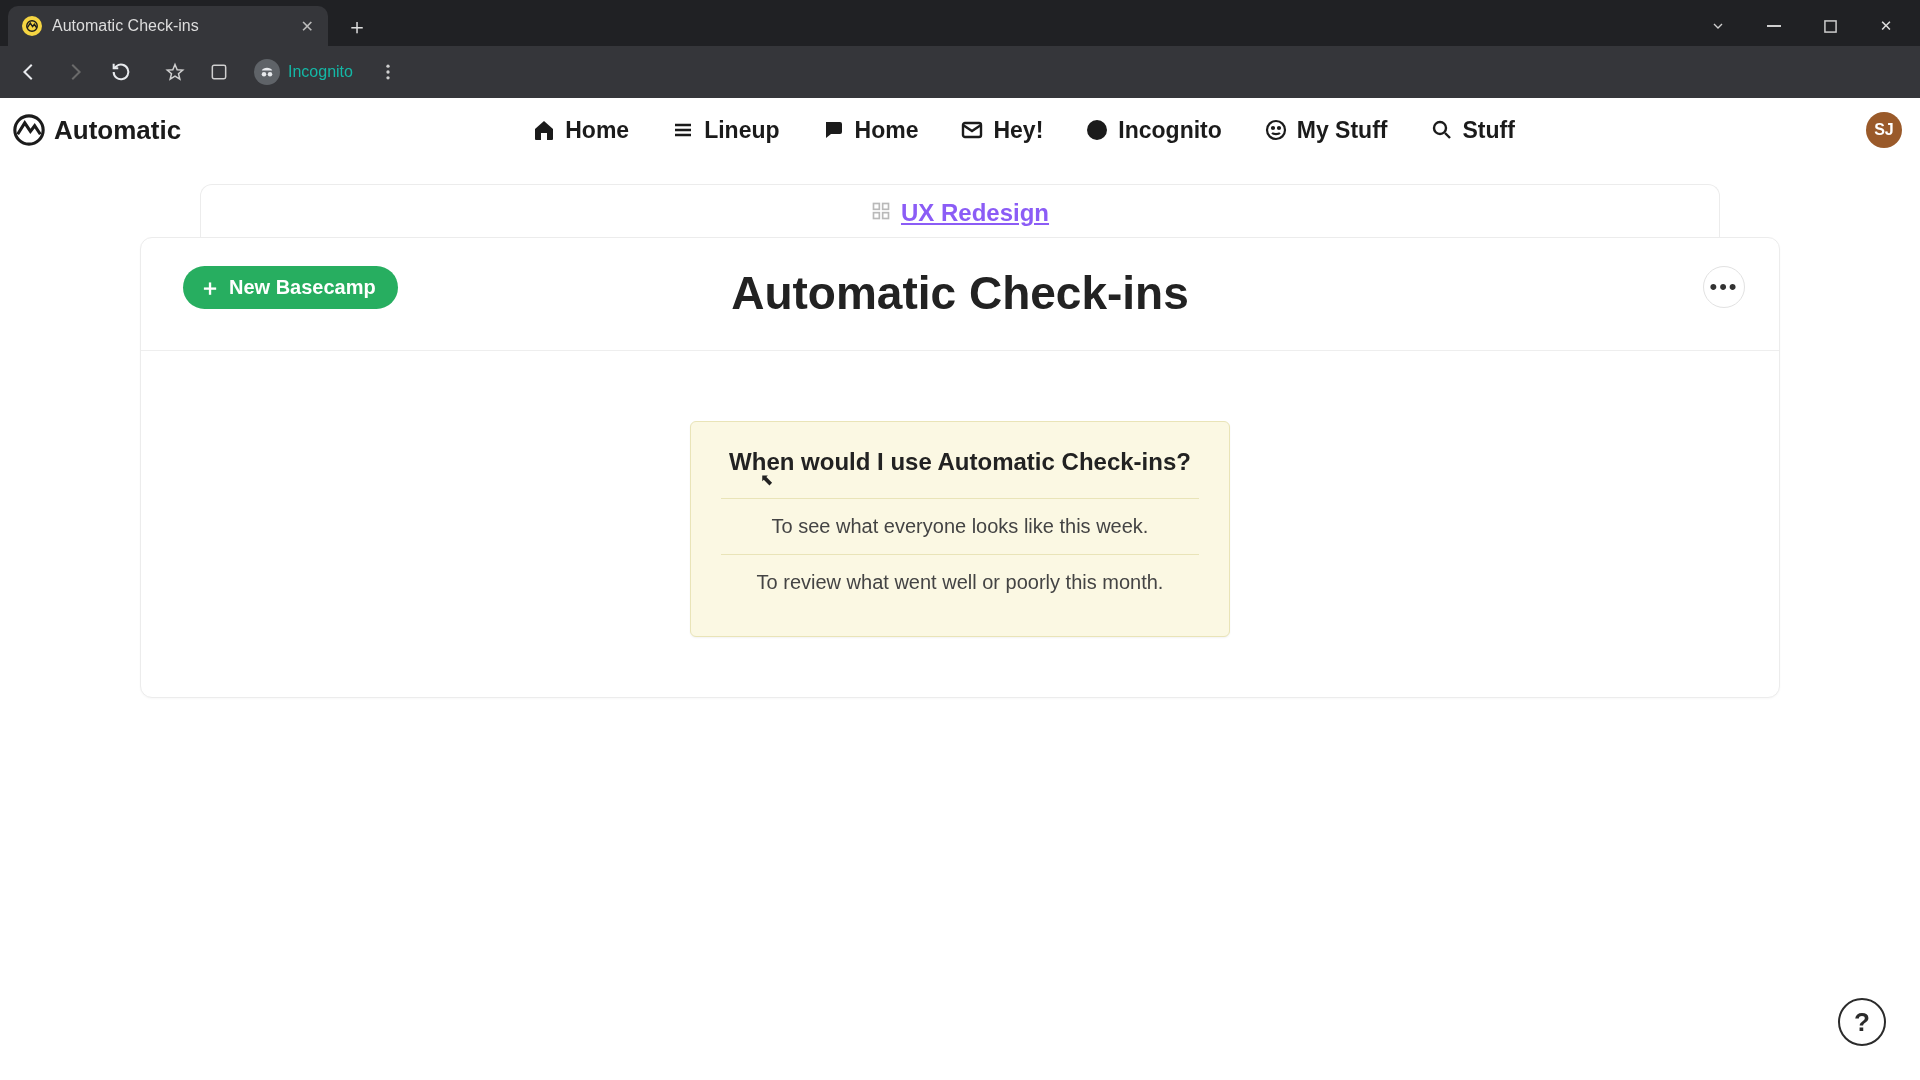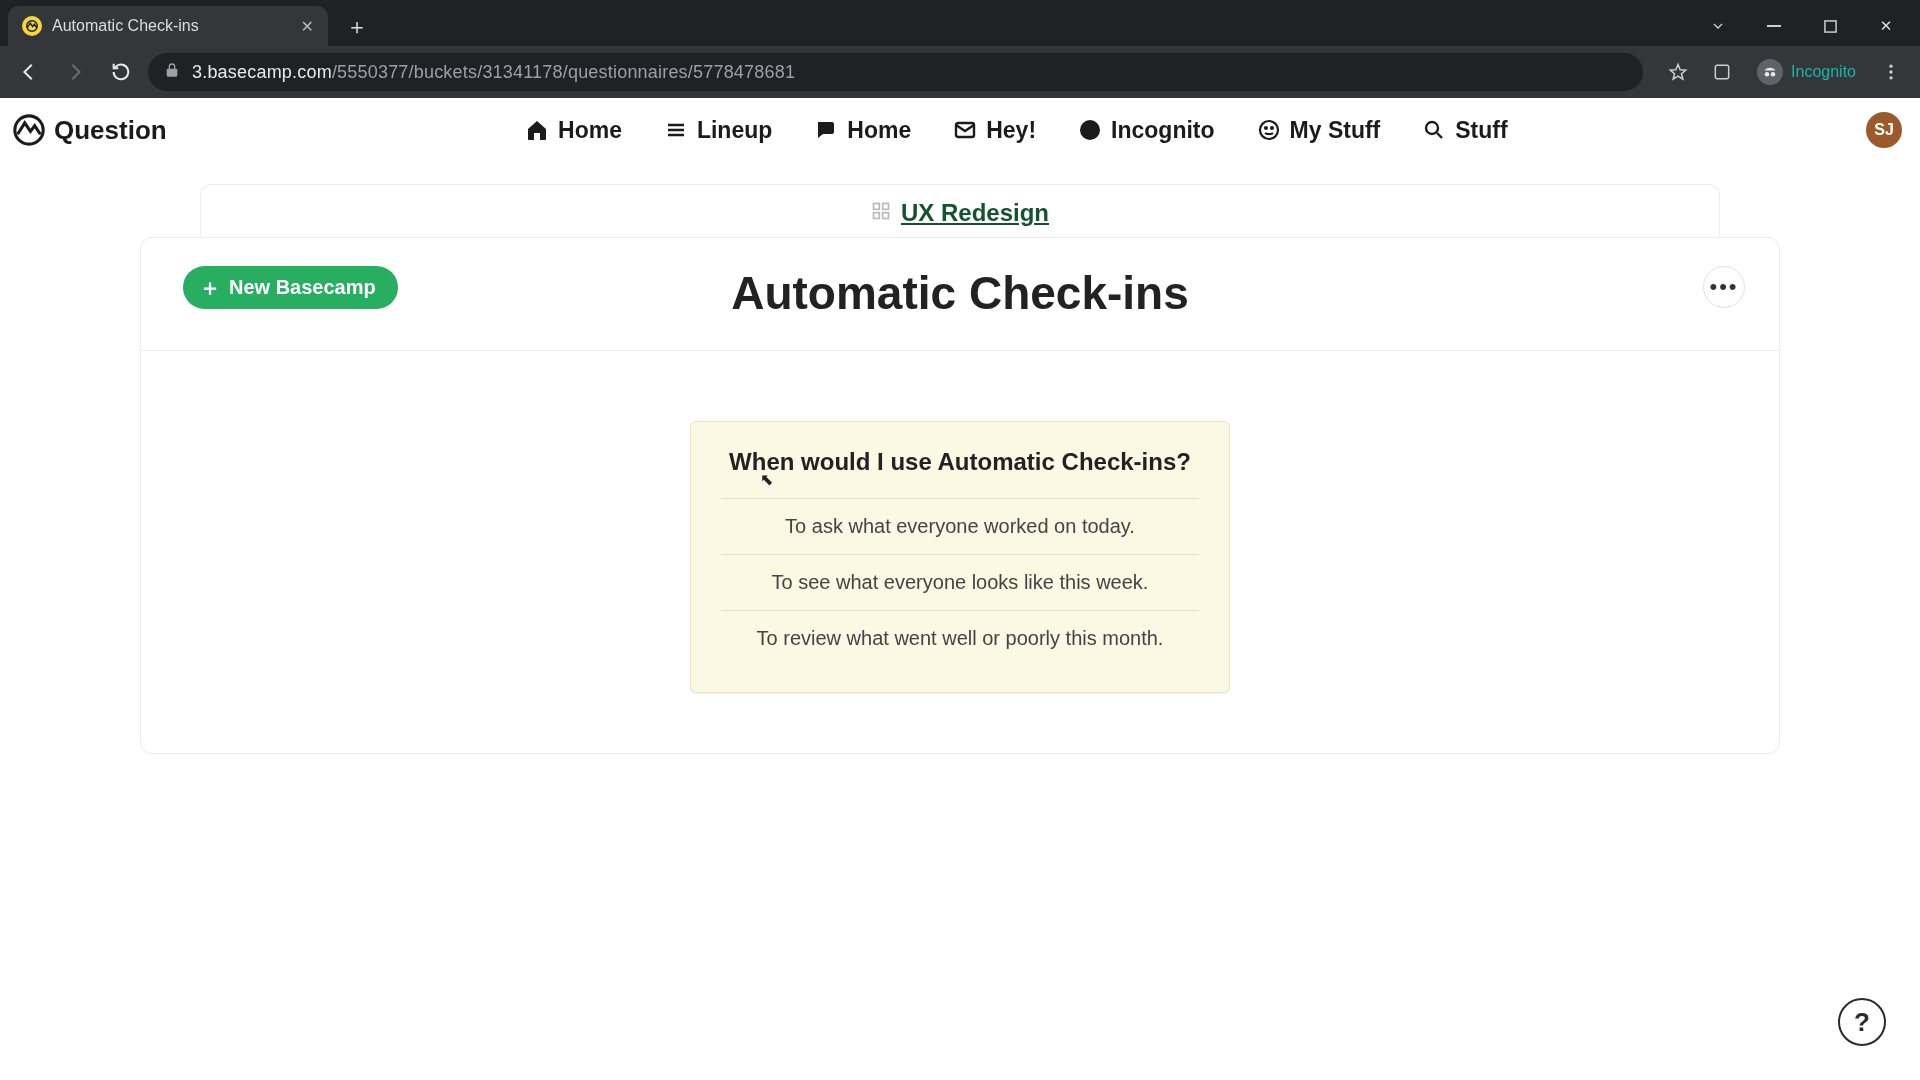--- a/index.html
+++ b/index.html
@@ -37,21 +37,21 @@
   .bc-logo{display:flex;align-items:center;gap:8px;font-weight:800;font-size:26px;color:#1b1b1b;cursor:pointer;}
   .bc-logo .mark{width:34px;height:34px;}
   .bc-links{margin:0 auto;display:flex;align-items:center;gap:42px;}
   .bc-link{display:flex;align-items:center;gap:9px;font-weight:800;font-size:23px;color:#1b1b1b;cursor:pointer;}
   .bc-link svg{width:24px;height:24px;}
   .avatar{width:36px;height:36px;border-radius:50%;background:#9a5a2a;color:#fff;font-weight:700;
           display:flex;align-items:center;justify-content:center;font-size:16px;cursor:pointer;}
 
   .crumb-card{margin:22px auto 0;max-width:1520px;border:1px solid #ececec;border-bottom:none;
               border-radius:12px 12px 0 0;padding:14px 0;text-align:center;background:#fff;}
-  .crumb-link{display:inline-flex;align-items:center;gap:10px;color:#14532d;font-weight:800;font-size:24px;
+  .crumb-link{display:inline-flex;align-items:center;gap:10px;color:#8b5cf6;font-weight:800;font-size:24px;
               text-decoration:underline;cursor:pointer;}
   .crumb-link .grid{color:#b9b9b9;}
 
   .main-card{margin:-4px auto 0;max-width:1640px;background:#fff;border:1px solid #ececec;border-radius:12px;
              position:relative;padding:24px 30px 60px;box-shadow:0 1px 2px rgba(0,0,0,.03);}
   .new-q{position:absolute;left:42px;top:28px;background:#27ae60;color:#fff;border:none;border-radius:999px;
          padding:10px 22px 10px 16px;font-weight:700;font-size:20px;display:flex;align-items:center;gap:8px;cursor:pointer;}
   .new-q .plus{font-size:22px;line-height:1;}
   .more-btn{position:absolute;right:34px;top:28px;width:42px;height:42px;border-radius:50%;border:1px solid #e2e2e2;
             display:flex;align-items:center;justify-content:center;cursor:pointer;background:#fff;}
@@ -115,30 +115,20 @@
       <svg width="22" height="22" viewBox="0 0 24 24" fill="none" stroke="#6a6a6a" stroke-width="2.2">
           <path d="M9 4l8 8-8 8"></path>
         </svg>
     </div>
     <div class="nav-btn">
       <svg width="22" height="22" viewBox="0 0 24 24" fill="none" stroke="#e8eaed" stroke-width="2.2">
           <path d="M4 12a8 8 0 1 0 3-6.3L4 8"></path>
           <path d="M4 3v5h5"></path>
         </svg>
     </div>
-    <div class="addr">
-      <span class="lock">
-        <svg width="16" height="16" viewBox="0 0 24 24" fill="#9aa0a6">
-            <path d="M12 2a5 5 0 0 0-5 5v3H6a2 2 0 0 0-2 2v8a2 2 0 0 0 2 2h12a2 2 0 0 0 2-2v-8a2 2 0 0 0-2-2h-1V7a5 5 0 0 0-5-5zm-3 8V7a3 3 0 1 1 6 0v3H9z"></path>
-          </svg>
-      </span>
-      <span class="url">
-        <span class="host">3.basecamp.com</span><span class="path">/5550377/buckets/31341178/questionnaires/5778478681</span>
-      </span>
-    </div>
     <div class="rt-icons">
       <div class="ic">
         <svg width="20" height="20" viewBox="0 0 24 24" fill="none" stroke="#cfcfcf" stroke-width="1.8">
             <path d="M12 3l2.6 6.2 6.7.5-5.1 4.4 1.6 6.5L12 17l-5.8 3.6 1.6-6.5L2.7 9.7l6.7-.5z"></path>
           </svg>
       </div>
       <div class="ic">
         <svg width="20" height="20" viewBox="0 0 24 24" fill="none" stroke="#cfcfcf" stroke-width="1.8">
             <rect x="4" y="4" width="16" height="16" rx="2"></rect>
           </svg>
@@ -166,21 +156,21 @@
 </div>
 
 <div class="page">
 
   <div class="bc-nav">
     <div class="bc-logo">
       <svg class="mark" viewBox="0 0 24 24" fill="none" stroke="#1b1b1b" stroke-width="2.2">
         <circle cx="12" cy="12" r="10"></circle>
           <path d="M4 15l5-8 4 6 3-4 4 6"></path>
       </svg>
-      <span>Question</span>
+      <span>Automatic</span>
     </div>
     <div class="bc-links">
       <div class="bc-link">
         <svg viewBox="0 0 24 24" fill="#1b1b1b">
             <path d="M3 11l9-8 9 8v10a1 1 0 0 1-1 1h-5v-7h-6v7H4a1 1 0 0 1-1-1V11z"></path>
           </svg>
         <span>Home</span>
       </div>
       <div class="bc-link">
         <svg viewBox="0 0 24 24" fill="none" stroke="#1b1b1b" stroke-width="2.6">
@@ -250,21 +240,20 @@
       <span>New Basecamp</span>
     </button>
     <div class="more-btn">
       <span class="dots">•••</span>
     </div>
     <h1 class="title">Automatic Check-ins</h1>
     <hr class="divider">
 
     <div class="tip-card">
       <h3>When would I use Automatic Check-ins?</h3>
-      <div class="row">To ask what everyone worked on today.</div>
       <div class="row">To see what everyone looks like this week.</div>
       <div class="row">To review what went well or poorly this month.</div>
     </div>
   </div>
 
   <div class="help-fab">
     <span>?</span>
   </div>
 
   <div class="cursor">⬉</div>

